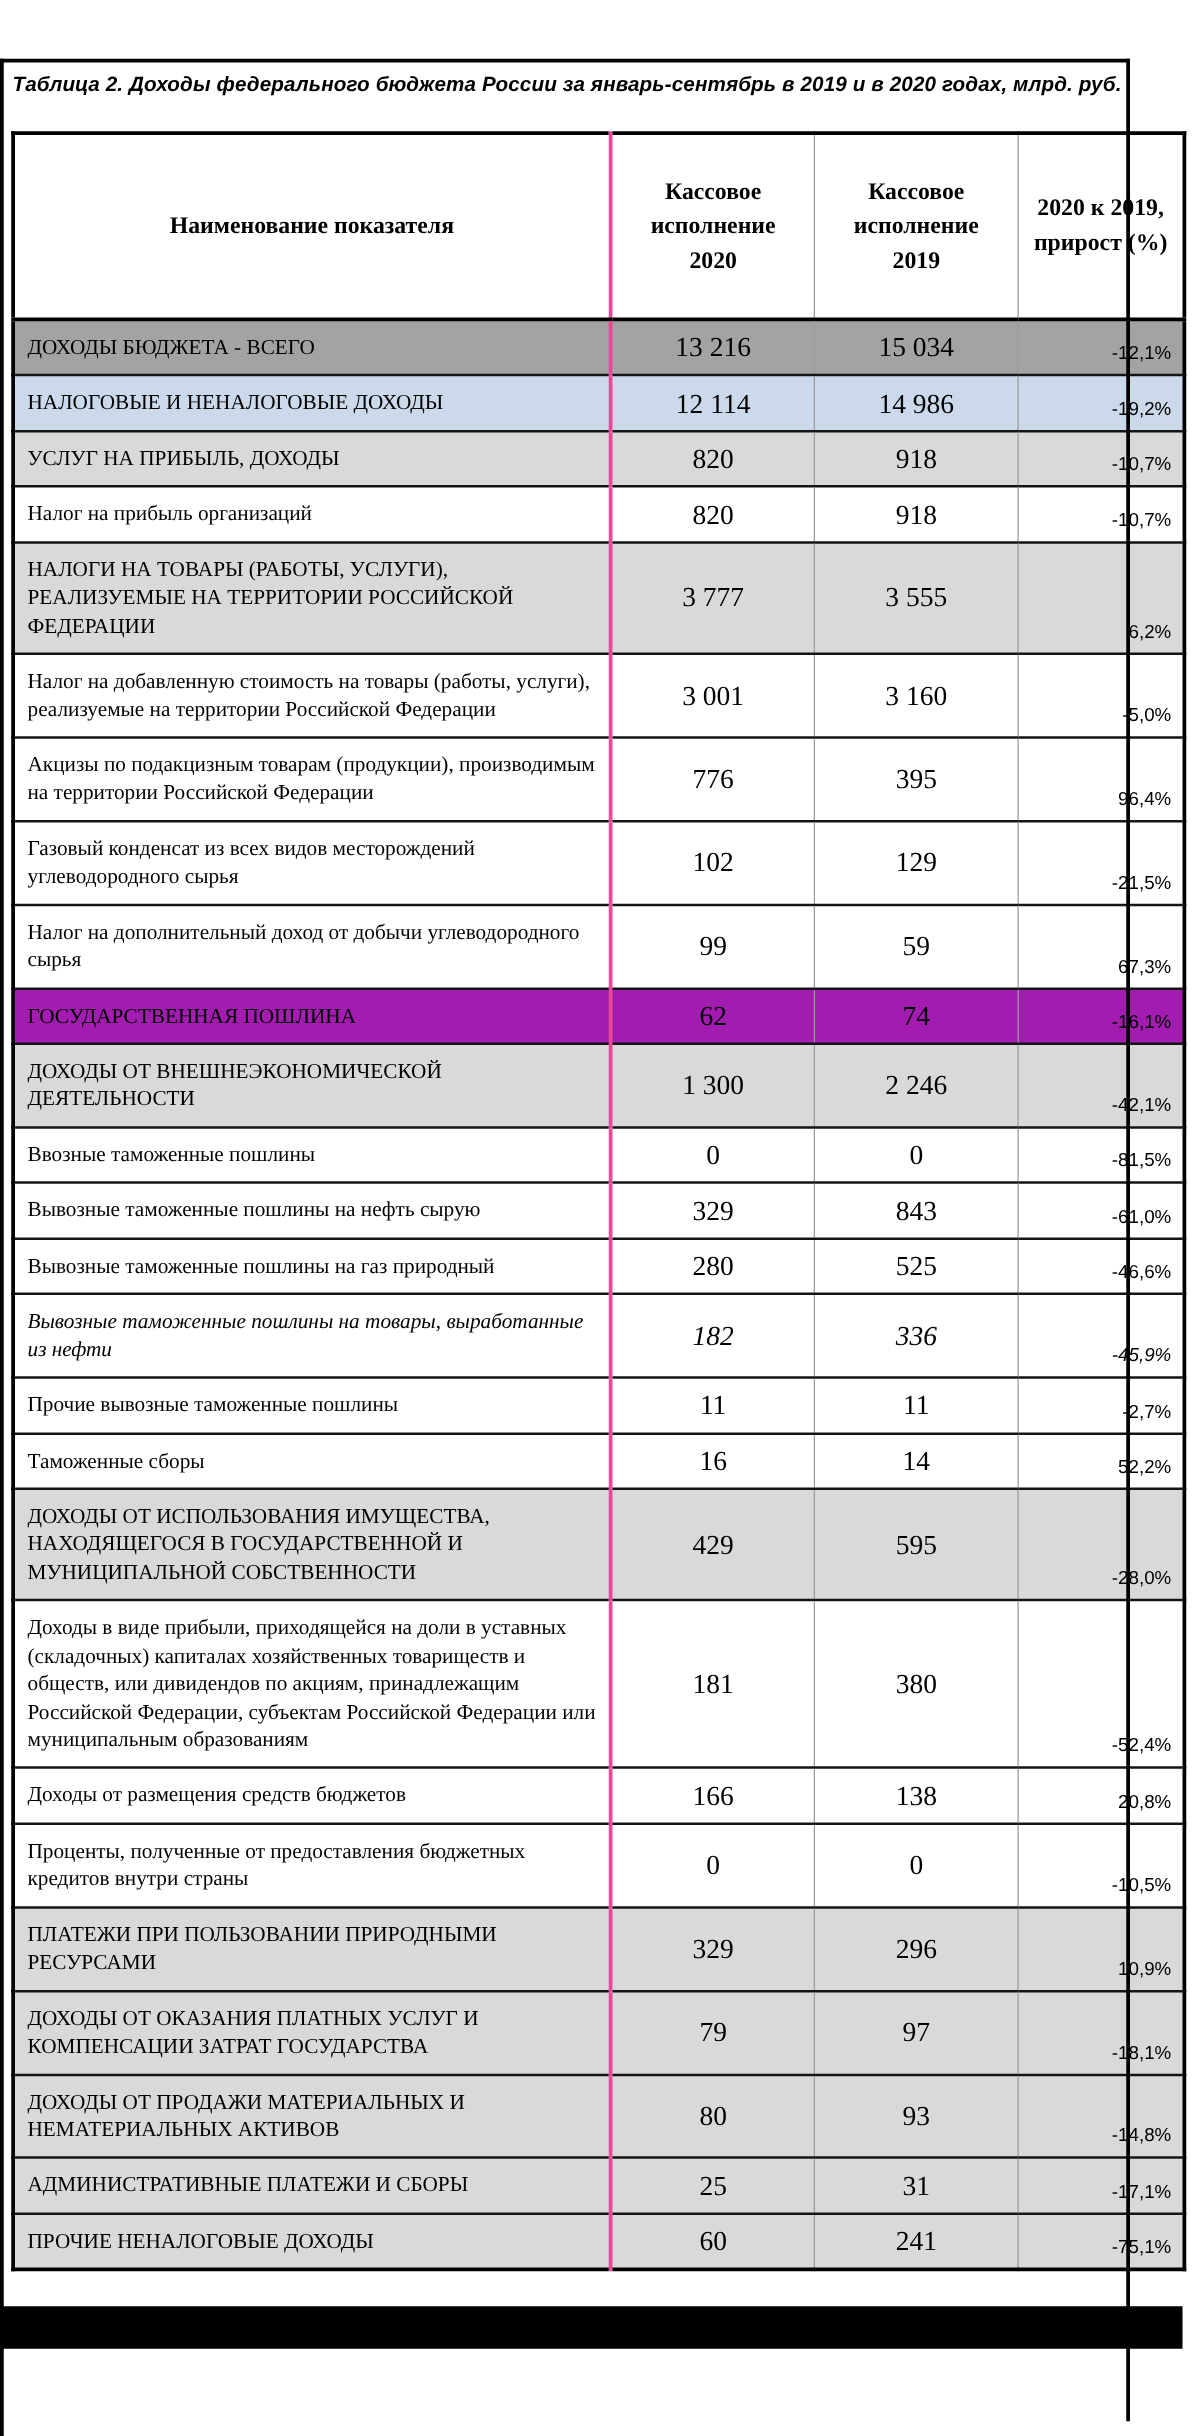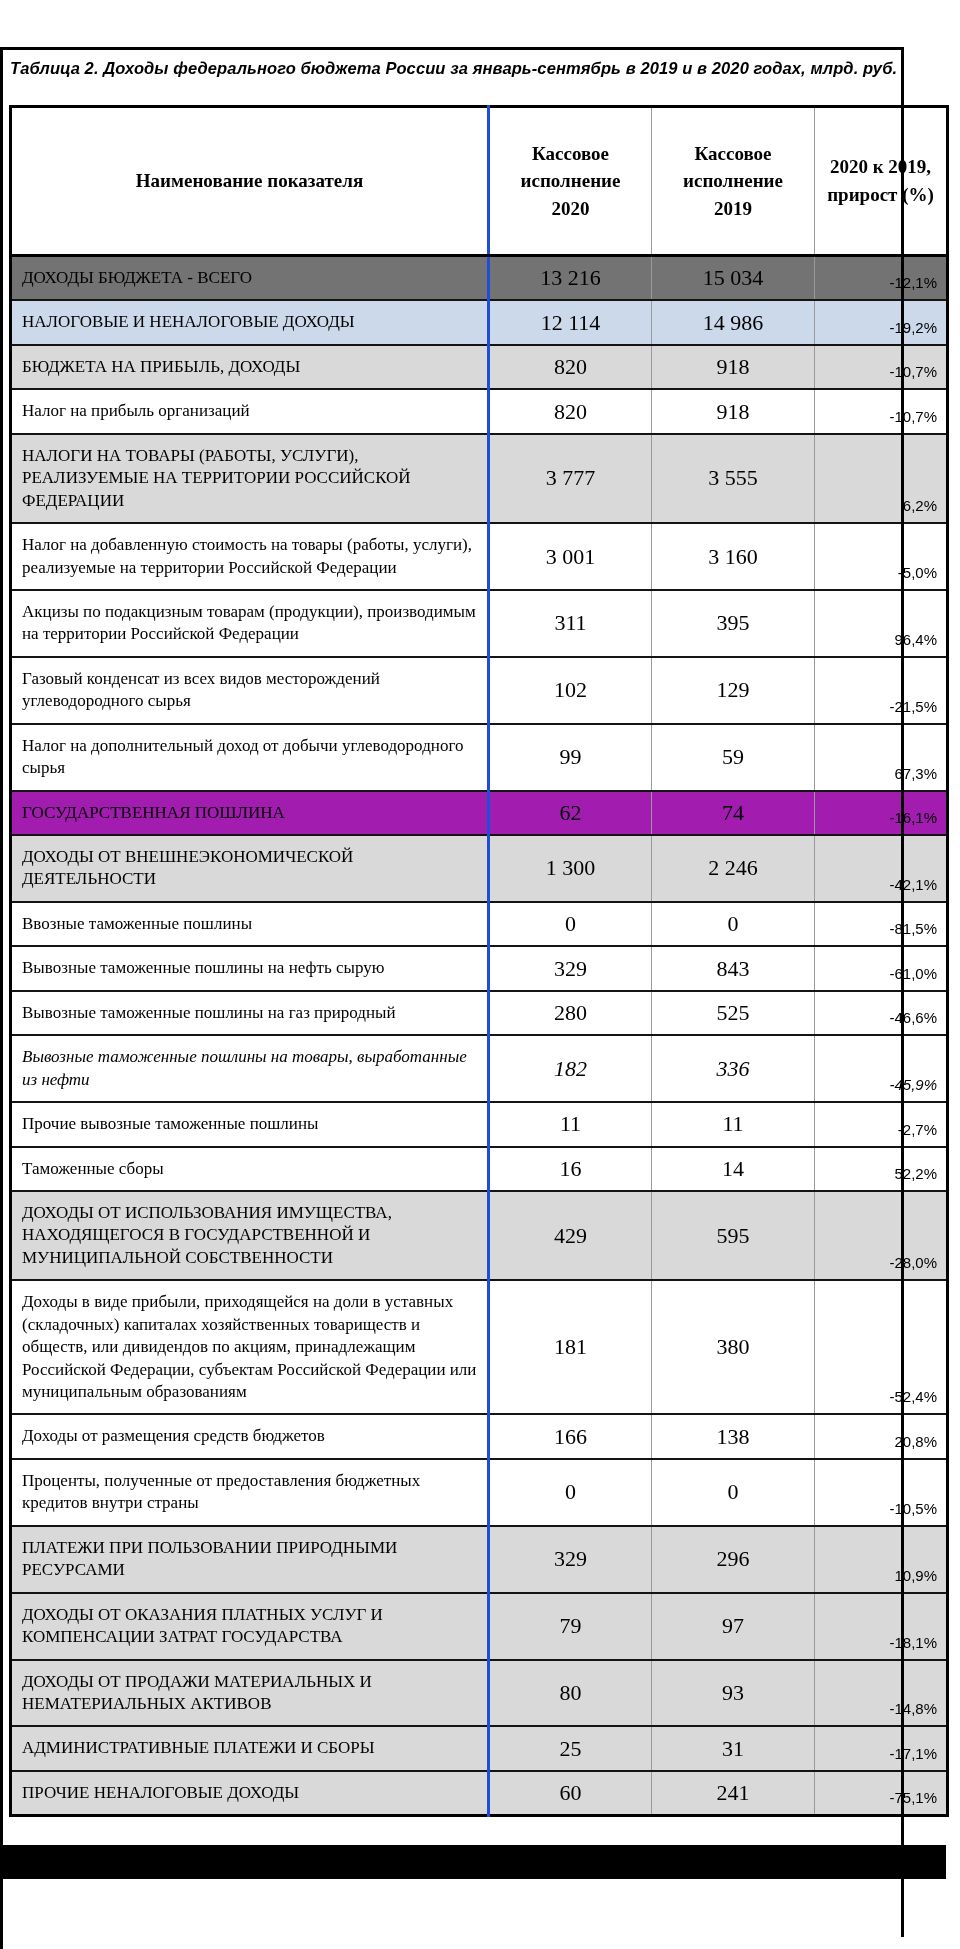--- a/index.html
+++ b/index.html
@@ -42,21 +42,21 @@
     border-bottom: 3px solid #000;
     font-weight: bold;
     font-size: 19px;
     line-height: 1.45;
     text-align: center;
     vertical-align: middle;
     height: 138px;
     background: #fff;
     padding: 4px 10px;
   }
-  th.c-name, td.c-name { border-right: 3px solid #1d4ed8; }
+  th.c-name, td.c-name { border-right: 3px solid #ec4899; }
   th.c-v2020, td.c-v2020, th.c-v2019, td.c-v2019 { border-right: 1px solid #9a9a9a; }
 
   td { border-top: 2px solid #141414; }
 
   td.c-name {
     font-size: 17px;
     line-height: 1.32;
     text-align: left;
     vertical-align: middle;
     padding: 10px 8px 10px 10px;
@@ -101,34 +101,34 @@
     </colgroup>
     <thead>
       <tr>
         <th class="c-name">Наименование показателя</th>
         <th class="c-v2020">Кассовое исполнение 2020</th>
         <th class="c-v2019">Кассовое исполнение 2019</th>
         <th class="c-pct">2020 к 2019, прирост (%)</th>
       </tr>
     </thead>
     <tbody id="table-body">
-        <tr style="background-color: #737373;">
+        <tr style="background-color: #a3a3a3;">
     <td class="c-name">ДОХОДЫ БЮДЖЕТА - ВСЕГО</td>
     <td class="c-v2020">13 216</td>
     <td class="c-v2019">15 034</td>
     <td class="c-pct">-12,1%</td>
   </tr>
         <tr style="background-color: rgb(204, 217, 235);">
     <td class="c-name">НАЛОГОВЫЕ И НЕНАЛОГОВЫЕ ДОХОДЫ</td>
     <td class="c-v2020">12 114</td>
     <td class="c-v2019">14 986</td>
     <td class="c-pct">-19,2%</td>
   </tr>
         <tr style="background-color: rgb(217, 217, 217);">
-    <td class="c-name">БЮДЖЕТА НА ПРИБЫЛЬ, ДОХОДЫ</td>
+    <td class="c-name">УСЛУГ НА ПРИБЫЛЬ, ДОХОДЫ</td>
     <td class="c-v2020">820</td>
     <td class="c-v2019">918</td>
     <td class="c-pct">-10,7%</td>
   </tr>
         <tr style="background-color: rgb(255, 255, 255);">
     <td class="c-name">Налог на прибыль организаций</td>
     <td class="c-v2020">820</td>
     <td class="c-v2019">918</td>
     <td class="c-pct">-10,7%</td>
   </tr>
@@ -139,21 +139,21 @@
     <td class="c-pct">6,2%</td>
   </tr>
         <tr style="background-color: rgb(255, 255, 255);">
     <td class="c-name">Налог на добавленную стоимость на товары (работы, услуги), реализуемые на территории Российской Федерации</td>
     <td class="c-v2020">3 001</td>
     <td class="c-v2019">3 160</td>
     <td class="c-pct">-5,0%</td>
   </tr>
         <tr style="background-color: rgb(255, 255, 255);">
     <td class="c-name">Акцизы по подакцизным товарам (продукции), производимым на территории Российской Федерации</td>
-    <td class="c-v2020">311</td>
+    <td class="c-v2020">776</td>
     <td class="c-v2019">395</td>
     <td class="c-pct">96,4%</td>
   </tr>
         <tr style="background-color: rgb(255, 255, 255);">
     <td class="c-name">Газовый конденсат из всех видов месторождений углеводородного сырья</td>
     <td class="c-v2020">102</td>
     <td class="c-v2019">129</td>
     <td class="c-pct">-21,5%</td>
   </tr>
         <tr style="background-color: rgb(255, 255, 255);">

